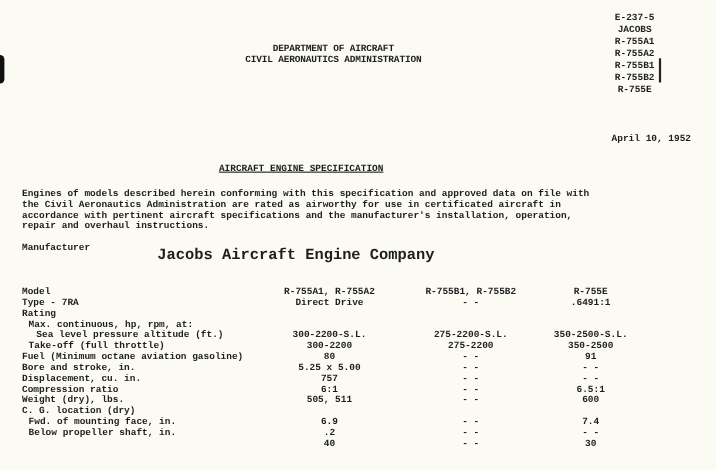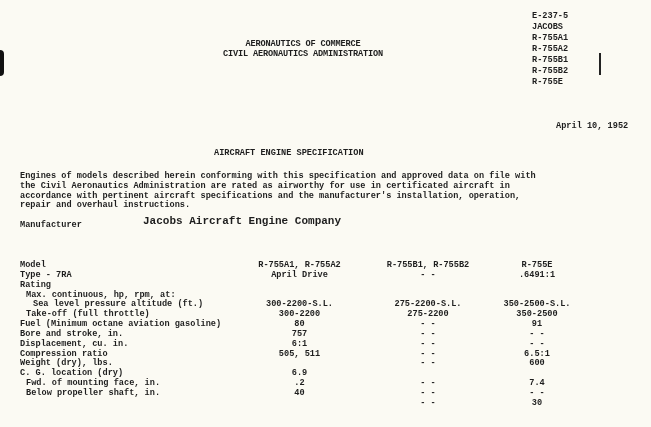--- a/index.html
+++ b/index.html
@@ -7,46 +7,46 @@
     width:651px; height:427px; overflow:hidden; position:relative;
     background:#fbfaf3;
     font-family:"Liberation Mono", "DejaVu Sans Mono", monospace;
     color:#1e1e1e;
     font-weight:bold;
   }
   .abs { position:absolute; white-space:pre; }
   .t { font-size:8.6px; line-height:9.6px; letter-spacing:-0.15px; }
   .hdr-line { text-align:center; position:absolute; left:178px; width:250px; }
   .punch { position:absolute; left:0; top:50px; width:4px; height:26px; background:#111; border-radius:0 4px 4px 0; }
-  .models-block { position:absolute; left:532px; top:11px; width:90px; }
+  .models-block { position:absolute; left:532px; top:11px; width:90px; text-align:center; }
   .models-block div { font-size:8.6px; line-height:11px; }
   .bracket { position:absolute; left:599px; top:53px; width:2px; height:22px; background:#222; }
   .date { position:absolute; left:556px; top:121px; font-size:8.6px; }
-  .title { position:absolute; left:214px; top:148px; font-size:8.6px; }
+  .title { position:absolute; left:199px; top:148px; font-size:8.6px; text-decoration:underline; }
   .para { position:absolute; left:20px; top:172px; font-size:8.6px; line-height:9.8px; }
   .para div { white-space:pre; }
   .mfr-label { position:absolute; left:20px; top:220px; font-size:8.6px; }
-  .mfr-val { position:absolute; left:143px; top:217px; font-size:11px; line-height:9.8px; }
+  .mfr-val { position:absolute; left:143px; top:228px; font-size:14px; line-height:9.8px; }
   .labels { position:absolute; left:20px; top:261px; }
   .labels div { font-size:8.6px; line-height:9.85px; height:9.85px; }
   .col { position:absolute; top:261px; text-align:center; }
   .col div { font-size:8.6px; line-height:9.85px; height:9.85px; }
   .c1 { left:242px; width:115px; }
   .c2 { left:378px; width:100px; }
   .c3 { left:492px; width:90px; }
   .left { text-align:center; }
   .ind1 { padding-left:6px; }
   .ind2 { padding-left:13px; }
 </style>
 </head>
 <body>
 
 <div class="punch"></div>
 
-<div class="abs t hdr-line" style="top:40px;">AERONAUTICS OF COMMERCE</div>
+<div class="abs t hdr-line" style="top:40px;">DEPARTMENT OF AIRCRAFT</div>
 <div class="abs t hdr-line" style="top:50px;">CIVIL AERONAUTICS ADMINISTRATION</div>
 
 <div class="models-block">
   <div>E-237-5</div>
   <div>JACOBS</div>
   <div>R-755A1</div>
   <div>R-755A2</div>
   <div>R-755B1</div>
   <div>R-755B2</div>
   <div>R-755E</div>
@@ -81,26 +81,27 @@
   <div>Displacement, cu. in.</div>
   <div>Compression ratio</div>
   <div>Weight (dry), lbs.</div>
   <div>C. G. location (dry)</div>
   <div class="ind1">Fwd. of mounting face, in.</div>
   <div class="ind1">Below propeller shaft, in.</div>
 </div>
 
 <div class="col c1">
   <div>R-755A1, R-755A2</div>
-  <div>April Drive</div>
+  <div>Direct Drive</div>
   <div></div>
   <div></div>
   <div class="left">300-2200-S.L.</div>
   <div class="left">300-2200</div>
   <div>80</div>
+  <div>5.25 x 5.00</div>
   <div>757</div>
   <div>6:1</div>
   <div>505, 511</div>
   <div></div>
   <div>6.9</div>
   <div>.2</div>
   <div>40</div>
 </div>
 
 <div class="col c2">

